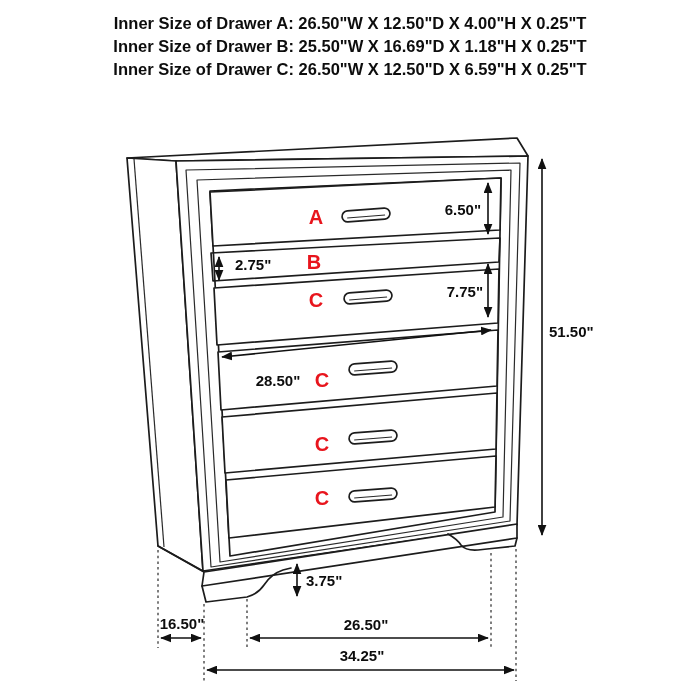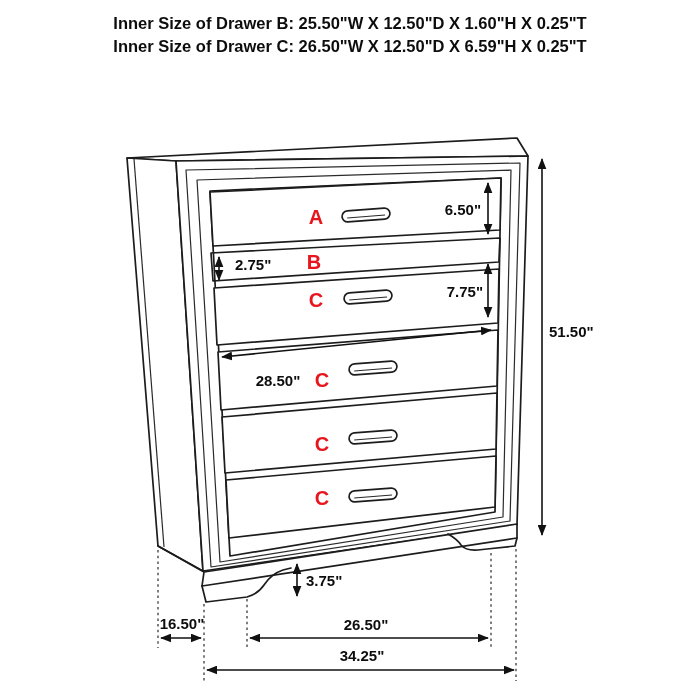--- a/index.html
+++ b/index.html
@@ -20,21 +20,22 @@
   .ext{stroke:#3a3a3a;stroke-width:1.3;fill:none;stroke-dasharray:2.5 3.2;}
   .dimtxt{font-family:"Liberation Sans",sans-serif;font-weight:bold;font-size:15px;fill:#0d0d0d;}
   .redlbl{font-family:"Liberation Sans",sans-serif;font-weight:bold;font-size:20px;}
 </style>
 </head>
 <body>
 
 <div class="stage">
 
   <div class="title-block">
-    <div>Inner Size of Drawer B: 25.50"W X 12.50"D X 1.60"H X 0.25"T</div>
+    <div>Inner Size of Drawer A: 26.50"W X 12.50"D X 4.00"H X 0.25"T</div>
+    <div>Inner Size of Drawer B: 25.50"W X 16.69"D X 1.18"H X 0.25"T</div>
     <div>Inner Size of Drawer C: 26.50"W X 12.50"D X 6.59"H X 0.25"T</div>
   </div>
 
   <svg width="700" height="700" viewBox="0 0 700 700">
     <defs>
       <marker id="ah" viewBox="0 0 10 8" markerWidth="11" markerHeight="9" refX="9.2" refY="4" orient="auto-start-reverse" markerUnits="userSpaceOnUse">
         <path d="M0,0 L10,4 L0,8 Z" fill="#111"></path>
       </marker>
       <pattern id="speckle" width="15" height="15" patternUnits="userSpaceOnUse">
         <rect width="15" height="15" fill="#ffffff"></rect>

